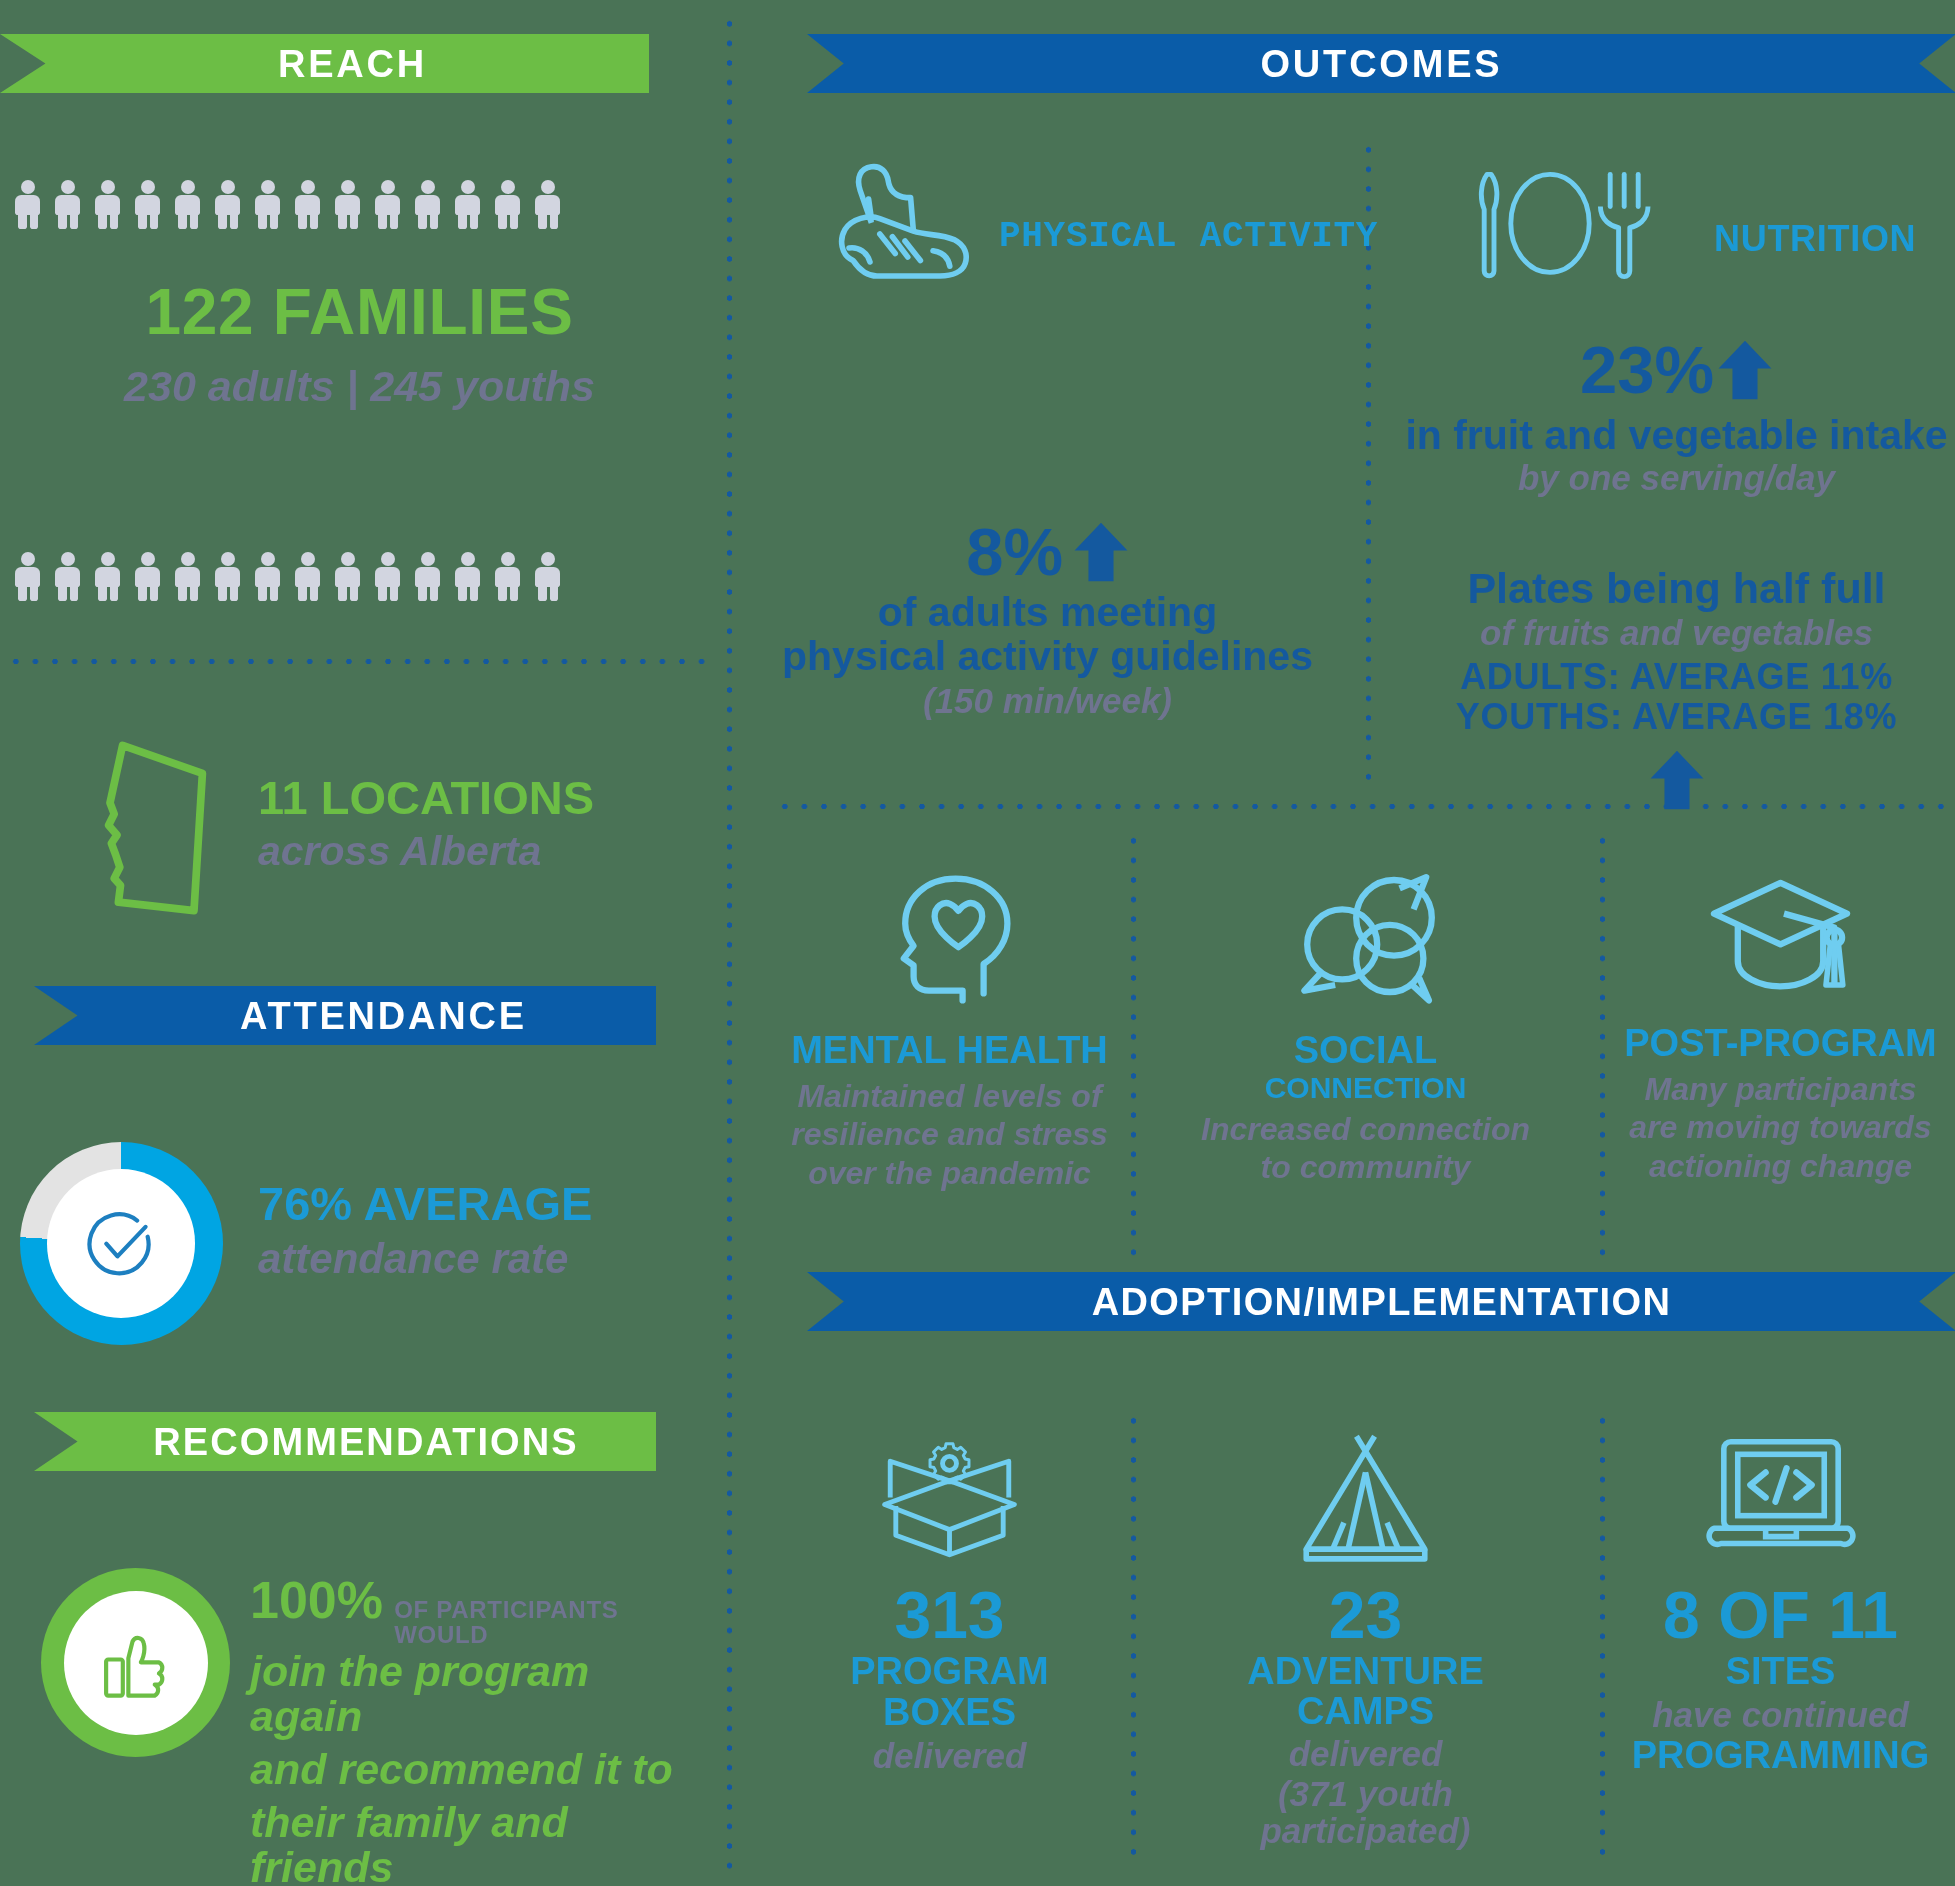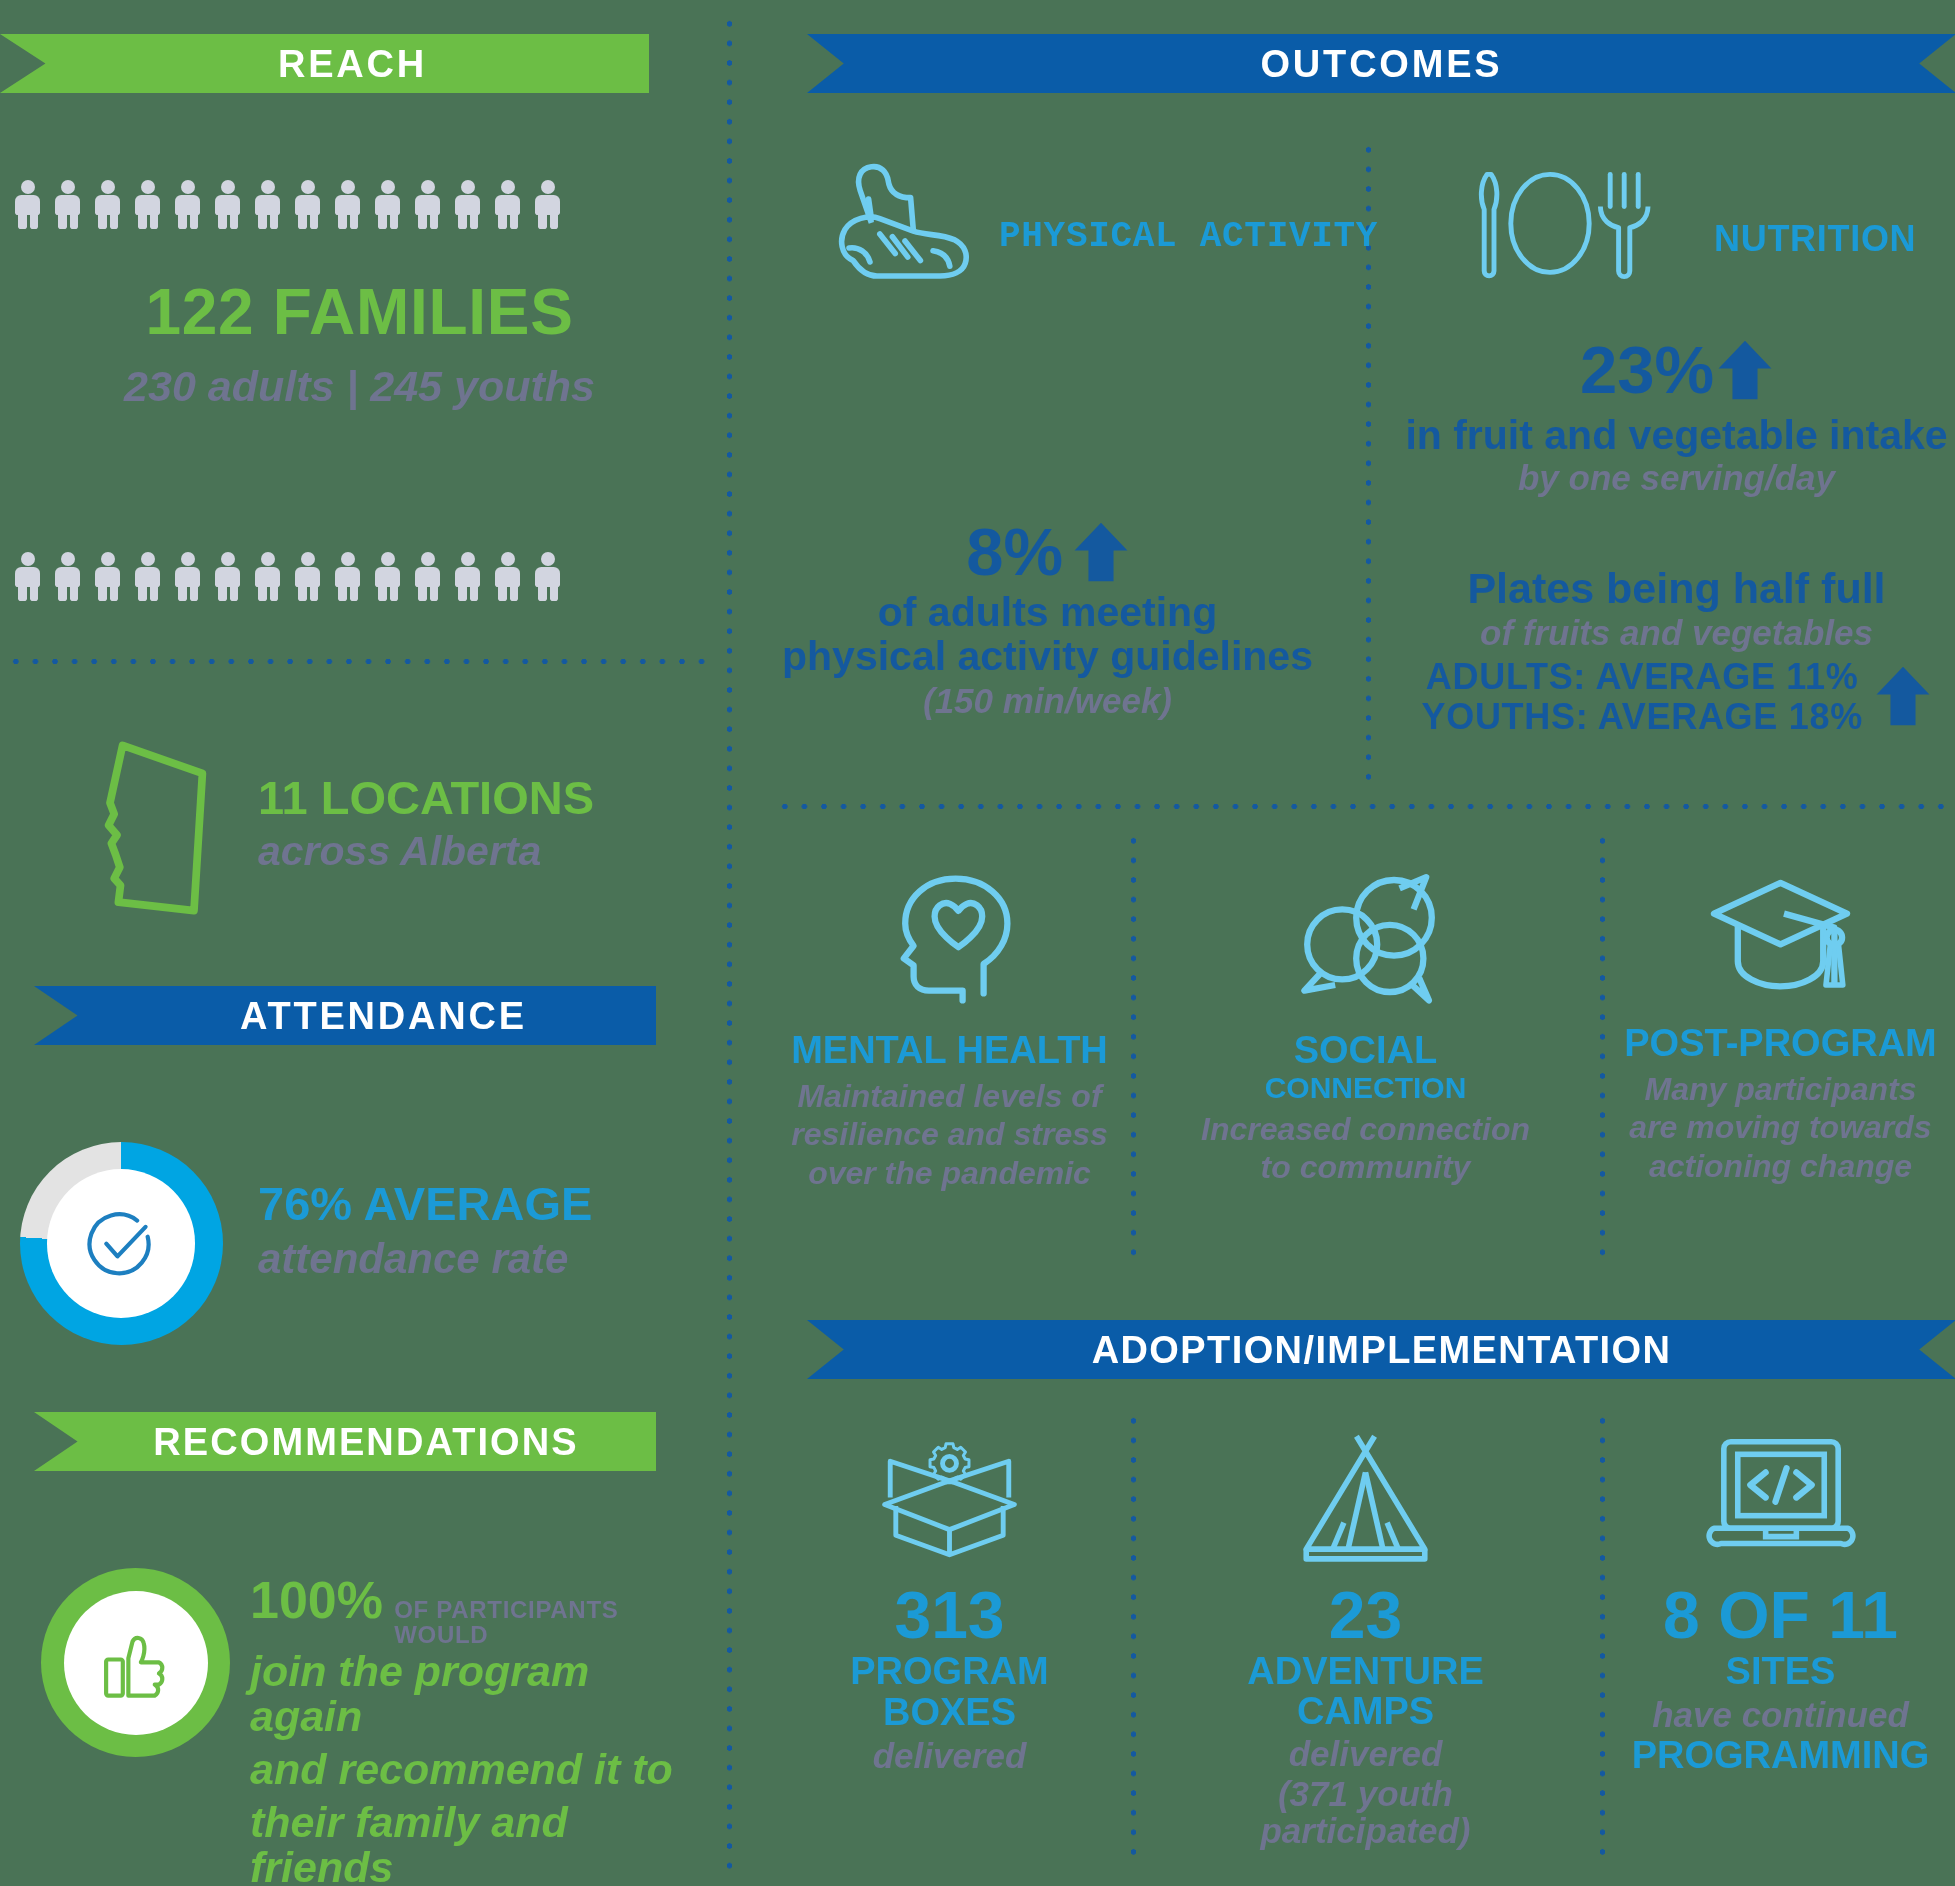--- a/index.html
+++ b/index.html
@@ -431,21 +431,21 @@
         </svg>
       </span>
     </div>
     <div class="cond-bold dkblue-txt" style="font-size:41px; margin-top:9px;">in fruit and vegetable intake</div>
     <div class="cond-italic grey-txt" style="font-size:35px; margin-top:2.8px;">by one serving/day</div>
   </div>
 
   <div class="abs tc" style="left:1397px; top:566px; width:559px;">
     <div class="cond-bold dkblue-txt" style="font-size:43px;">Plates being half full</div>
     <div class="cond-italic grey-txt" style="font-size:35px; margin-top:2.8px;">of fruits and vegetables</div>
-    <div style="display:flex; align-items:center; justify-content:center; gap:12.6px; margin-top:7px;">
+    <div style="display:flex; align-items:center; justify-content:center; gap:12.6px; margin-top:7px;flex-direction:column;">
       <div>
         <div class="cond-bold dkblue-txt" style="font-size:36px; letter-spacing:0.7px;">ADULTS: AVERAGE 11%</div>
         <div class="cond-bold dkblue-txt" style="font-size:36px; letter-spacing:0.7px; margin-top:2.8px;">YOUTHS: AVERAGE 18%</div>
       </div>
       <span>
         <svg width="56" height="64" viewBox="0 0 80 92">
           <path d="M40 4 L78 44 L58 44 L58 88 L22 88 L22 44 L2 44 Z" fill="#14599f"></path>
         </svg>
       </span>
     </div>
@@ -490,21 +490,21 @@
         <circle cx="182" cy="92" r="11" fill="none" stroke="#6fcdf0" stroke-width="9"></circle>
         <path d="M176 104 L170 160 L194 160 L188 104" fill="none" stroke="#6fcdf0" stroke-width="8" stroke-linejoin="round"></path>
       </svg>
     </div>
     <div class="cond-bold mdblue-txt" style="font-size:38px; margin-top:25px;">POST-PROGRAM</div>
     <div class="cond-italic grey-txt" style="font-size:32px; margin-top:9.8px;">Many participants</div>
     <div class="cond-italic grey-txt" style="font-size:32px; margin-top:4.2px;">are moving towards</div>
     <div class="cond-italic grey-txt" style="font-size:32px; margin-top:4.2px;">actioning change</div>
   </div>
 
-  <div class="ribbon blue notch-both" style="left:807px; top:1320px; width:1149px; height:59px;justify-content:center;">
+  <div class="ribbon blue notch-both" style="left:807px; top:1272px; width:1149px; height:59px;justify-content:center;">
     <span class="label cond-bold" style="font-size:38px; letter-spacing:1.4px;">ADOPTION/IMPLEMENTATION</span>
   </div>
 
   <div class="abs tc" style="left:775px; top:1432px; width:349px;">
     <div style="display:flex; justify-content:center;">
       <svg width="161" height="129" viewBox="0 0 230 185">
         <path d="M115 70 L208 104 L115 140 L22 104 Z" fill="none" stroke="#6fcdf0" stroke-width="7" stroke-linejoin="round"></path>
         <path d="M30 94 L30 42 L115 70" fill="none" stroke="#6fcdf0" stroke-width="7" stroke-linejoin="round"></path>
         <path d="M200 94 L200 42 L115 70" fill="none" stroke="#6fcdf0" stroke-width="7" stroke-linejoin="round"></path>
         <path d="M38 106 L38 148 L115 176 L192 148 L192 106" fill="none" stroke="#6fcdf0" stroke-width="7" stroke-linejoin="round"></path>

